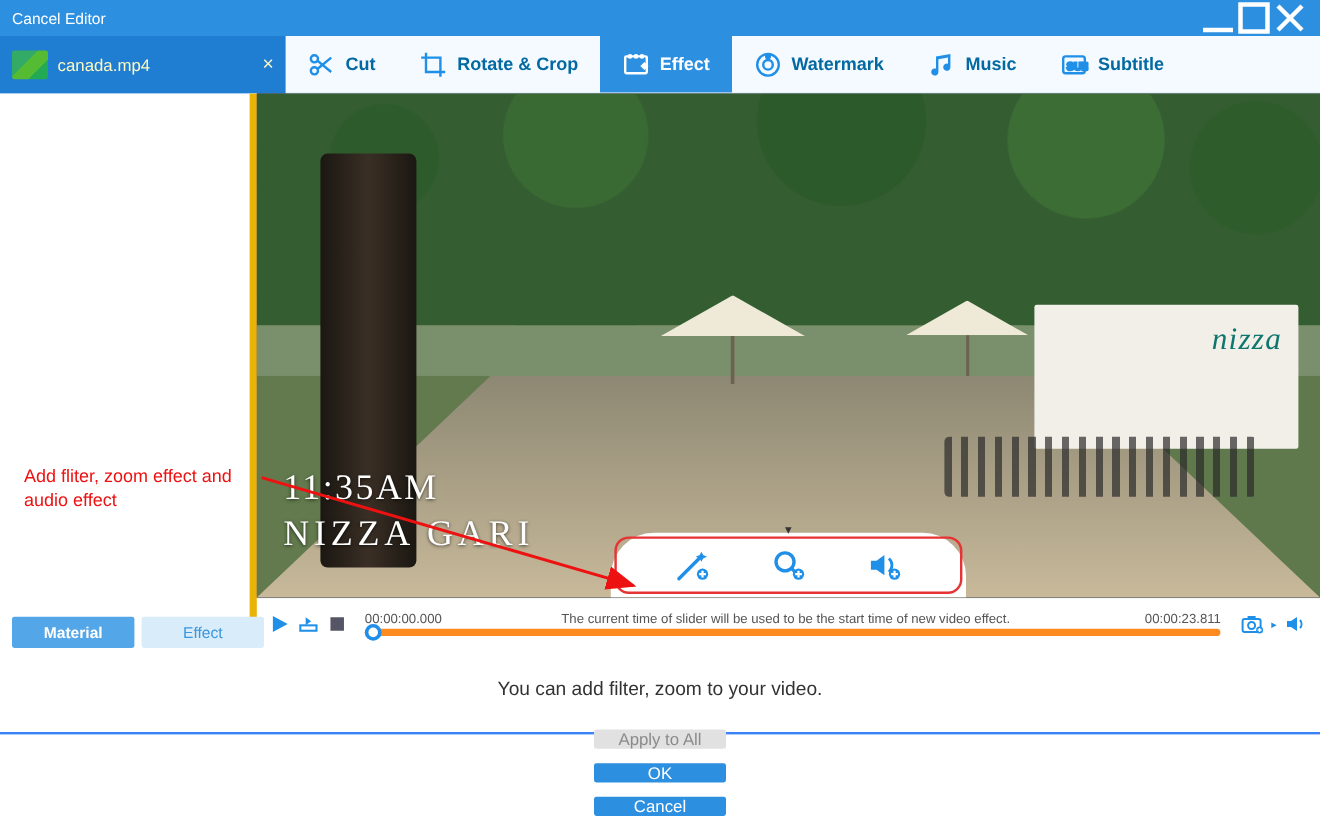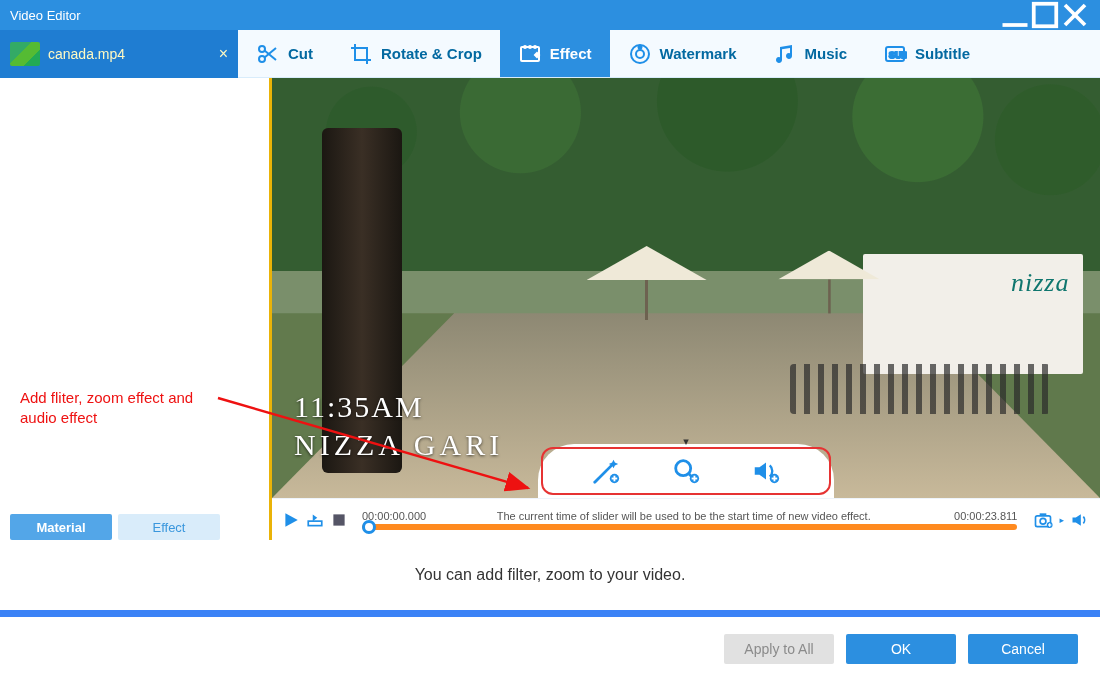--- a/index.html
+++ b/index.html
@@ -14,21 +14,21 @@
 .file-tab .thumb { width: 30px; height: 24px; background: linear-gradient(135deg,#3a6 0 40%,#5b3 40% 70%,#2a5 70%); border-radius: 2px; margin-right: 8px; }
 .file-tab .close-x { position: absolute; right: 10px; cursor: pointer; font-size: 16px; }
 
 .tool-tabs { flex: 1; display: flex; background: #f4faff; border-bottom: 1px solid #d8ecfb; }
 .tool-tab { display: flex; align-items: center; gap: 8px; padding: 0 18px; color: #0369a1; font-size: 15px; font-weight: 600; cursor: pointer; }
 .tool-tab.active { background: #2c8fe0; color: #fff; }
 .tool-tab .ticon { width: 24px; height: 24px; display: flex; align-items: center; justify-content: center; text-align: right; }
 .tool-tab .ticon svg { width: 24px; height: 24px; }
 
 .mid { display: flex; height: 462px; }
-.sidebar { width: 272px; background: #fff; border-right: 3px solid #eab308; display: flex; flex-direction: column; position: relative; }
+.sidebar { width: 214px; background: #fff; border-right: 6px solid #eab308; display: flex; flex-direction: column; position: relative; }
 .sidebar .tabs { position: absolute; bottom: 0; left: 10px; display: flex; gap: 6px; }
 .sidebar .stab { width: 102px; height: 26px; display: flex; align-items: center; justify-content: center; font-size: 13px; border-radius: 2px; cursor: pointer; }
 .sidebar .stab.mat { background: #53a6e8; color: #fff; font-weight: 600; }
 .sidebar .stab.eff { background: #d9ecfa; color: #3a97dd; }
 
 .ann { position: absolute; left: 20px; top: 310px; width: 200px; color: #e11; font-size: 15px; line-height: 1.35; }
 
 .preview-wrap { flex: 1; display: flex; flex-direction: column; }
 .preview { flex: 1; background: #111; position: relative; overflow: hidden; }
 
@@ -72,30 +72,30 @@
 .controls .trow .tl { width:78px; }
 .controls .trow .hint { flex:1; text-align:center; }
 .controls .trow .tr { width:90px; text-align:right; }
 .controls .track { height:6px; background:linear-gradient(#ff8a1f,#ff8a1f); border-radius:3px; position:relative; }
 .controls .track .thumb { position:absolute; left:0; top:-4px; width:14px; height:14px; border-radius:50%; background:#fff; border:3px solid #1f8fe8; }
 .controls .right { display:flex; align-items:center; gap:6px; color:#1f8fe8; margin-left:8px; }
 .controls .right svg { width:20px; height:20px; cursor:pointer; }
 
 .main-msg { height: 70px; display:flex; align-items:center; justify-content:center; font-size:16px; color:#333; }
 
-.footer { height: 70px; border-top:7px solid #3b82f6; display:flex; align-items:center; justify-content:flex-end; gap:12px; padding:0 22px; }
+.footer { height: 70px; border-top:2px solid #3b82f6; display:flex; align-items:center; justify-content:flex-end; gap:12px; padding:0 22px;flex-direction:column; }
 .btn { min-width:110px; height:30px; border:none; border-radius:2px; font-size:14px; cursor:pointer; }
 .btn.apply { background:#e1e1e1; color:#8b8b8b; }
 .btn.ok, .btn.cancel { background:#2c8fe0; color:#fff; }
 </style>
 </head>
 <body>
 
 <div class="titlebar">
-  <span class="title">Video Editor</span>
+  <span class="title">Cancel Editor</span>
   <span class="win-btn">
     <svg viewBox="0 0 12 12">
         <line x1="1" y1="10" x2="11" y2="10" stroke="#fff" stroke-width="1.5"></line>
       </svg>
   </span>
   <span class="win-btn">
     <svg viewBox="0 0 12 12">
         <rect x="1.5" y="1.5" width="9" height="9" fill="none" stroke="#fff" stroke-width="1.5"></rect>
       </svg>
   </span>

